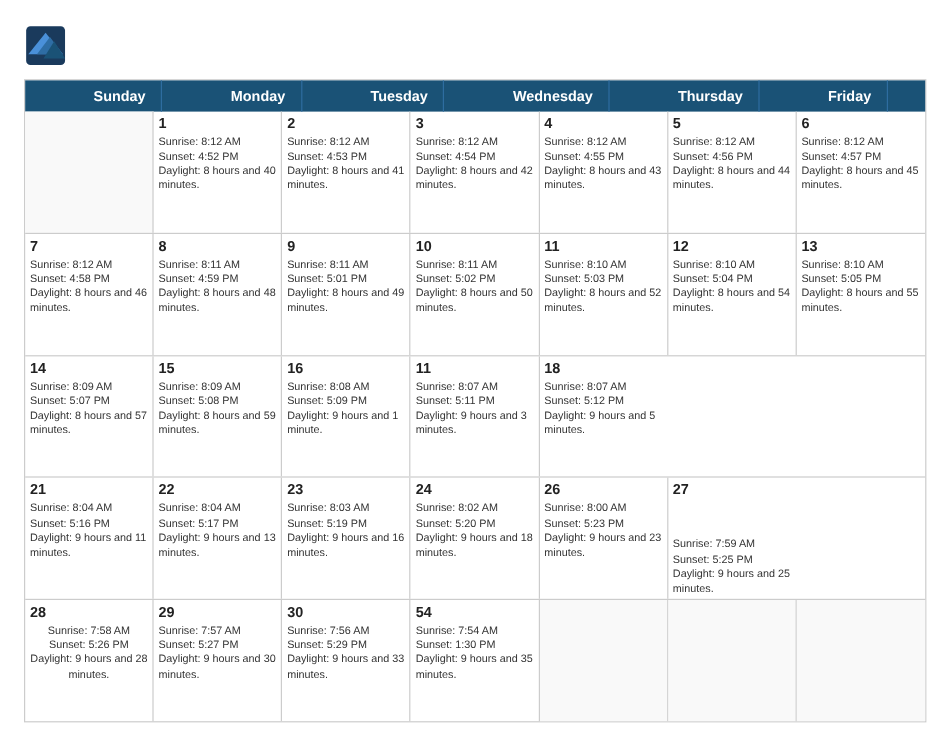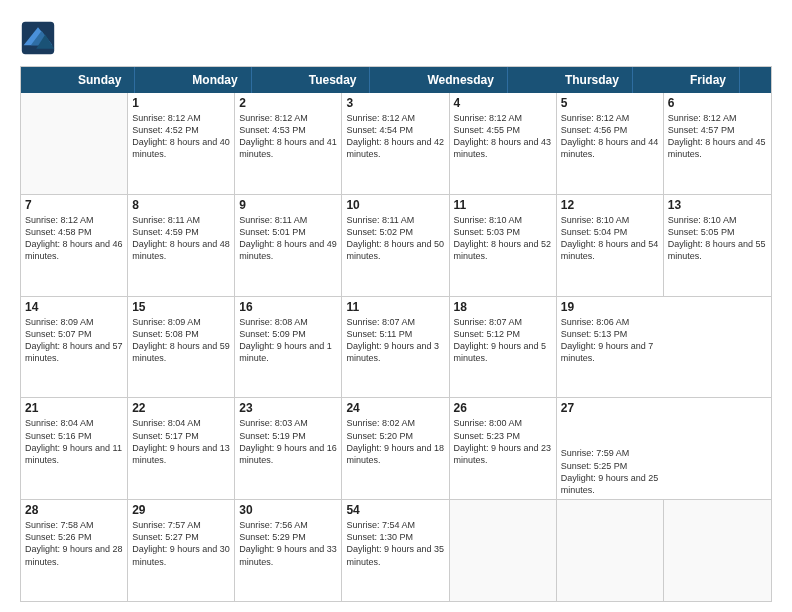--- a/index.html
+++ b/index.html
@@ -254,26 +254,20 @@
             <div class="info" style="white-space: pre-line;">Sunrise: 8:07 AM
 Sunset: 5:11 PM
 Daylight: 9 hours and 3 minutes.</div>
           </div>
           <div class="cell">
             <div class="day-num">18</div>
             <div class="info" style="white-space: pre-line;">Sunrise: 8:07 AM
 Sunset: 5:12 PM
 Daylight: 9 hours and 5 minutes.</div>
           </div>
-          <div class="cell">
-            <div class="day-num">19</div>
-            <div class="info" style="white-space: pre-line;">Sunrise: 8:06 AM
-Sunset: 5:13 PM
-Daylight: 9 hours and 7 minutes.</div>
-          </div>
         </div>
         <div class="calendar-row">
           <div class="cell">
             <div class="day-num">21</div>
             <div class="info" style="white-space: pre-line;">Sunrise: 8:04 AM
 Sunset: 5:16 PM
 Daylight: 9 hours and 11 minutes.</div>
           </div>
           <div class="cell">
             <div class="day-num">22</div>
@@ -302,21 +296,21 @@
           <div class="cell">
             <div class="day-num">27</div>
             <div class="info" style="white-space: pre-line; margin-top: 32px;">Sunrise: 7:59 AM
 Sunset: 5:25 PM
 Daylight: 9 hours and 25 minutes.</div>
           </div>
         </div>
         <div class="calendar-row">
           <div class="cell">
             <div class="day-num">28</div>
-            <div class="info" style="white-space: pre-line;">Sunrise: 7:58 AM
+            <div class="info" style="white-space: pre-line; text-align: center;">Sunrise: 7:58 AM
 Sunset: 5:26 PM
 Daylight: 9 hours and 28 minutes.</div>
           </div>
           <div class="cell">
             <div class="day-num">29</div>
             <div class="info" style="white-space: pre-line;">Sunrise: 7:57 AM
 Sunset: 5:27 PM
 Daylight: 9 hours and 30 minutes.</div>
           </div>
           <div class="cell">

